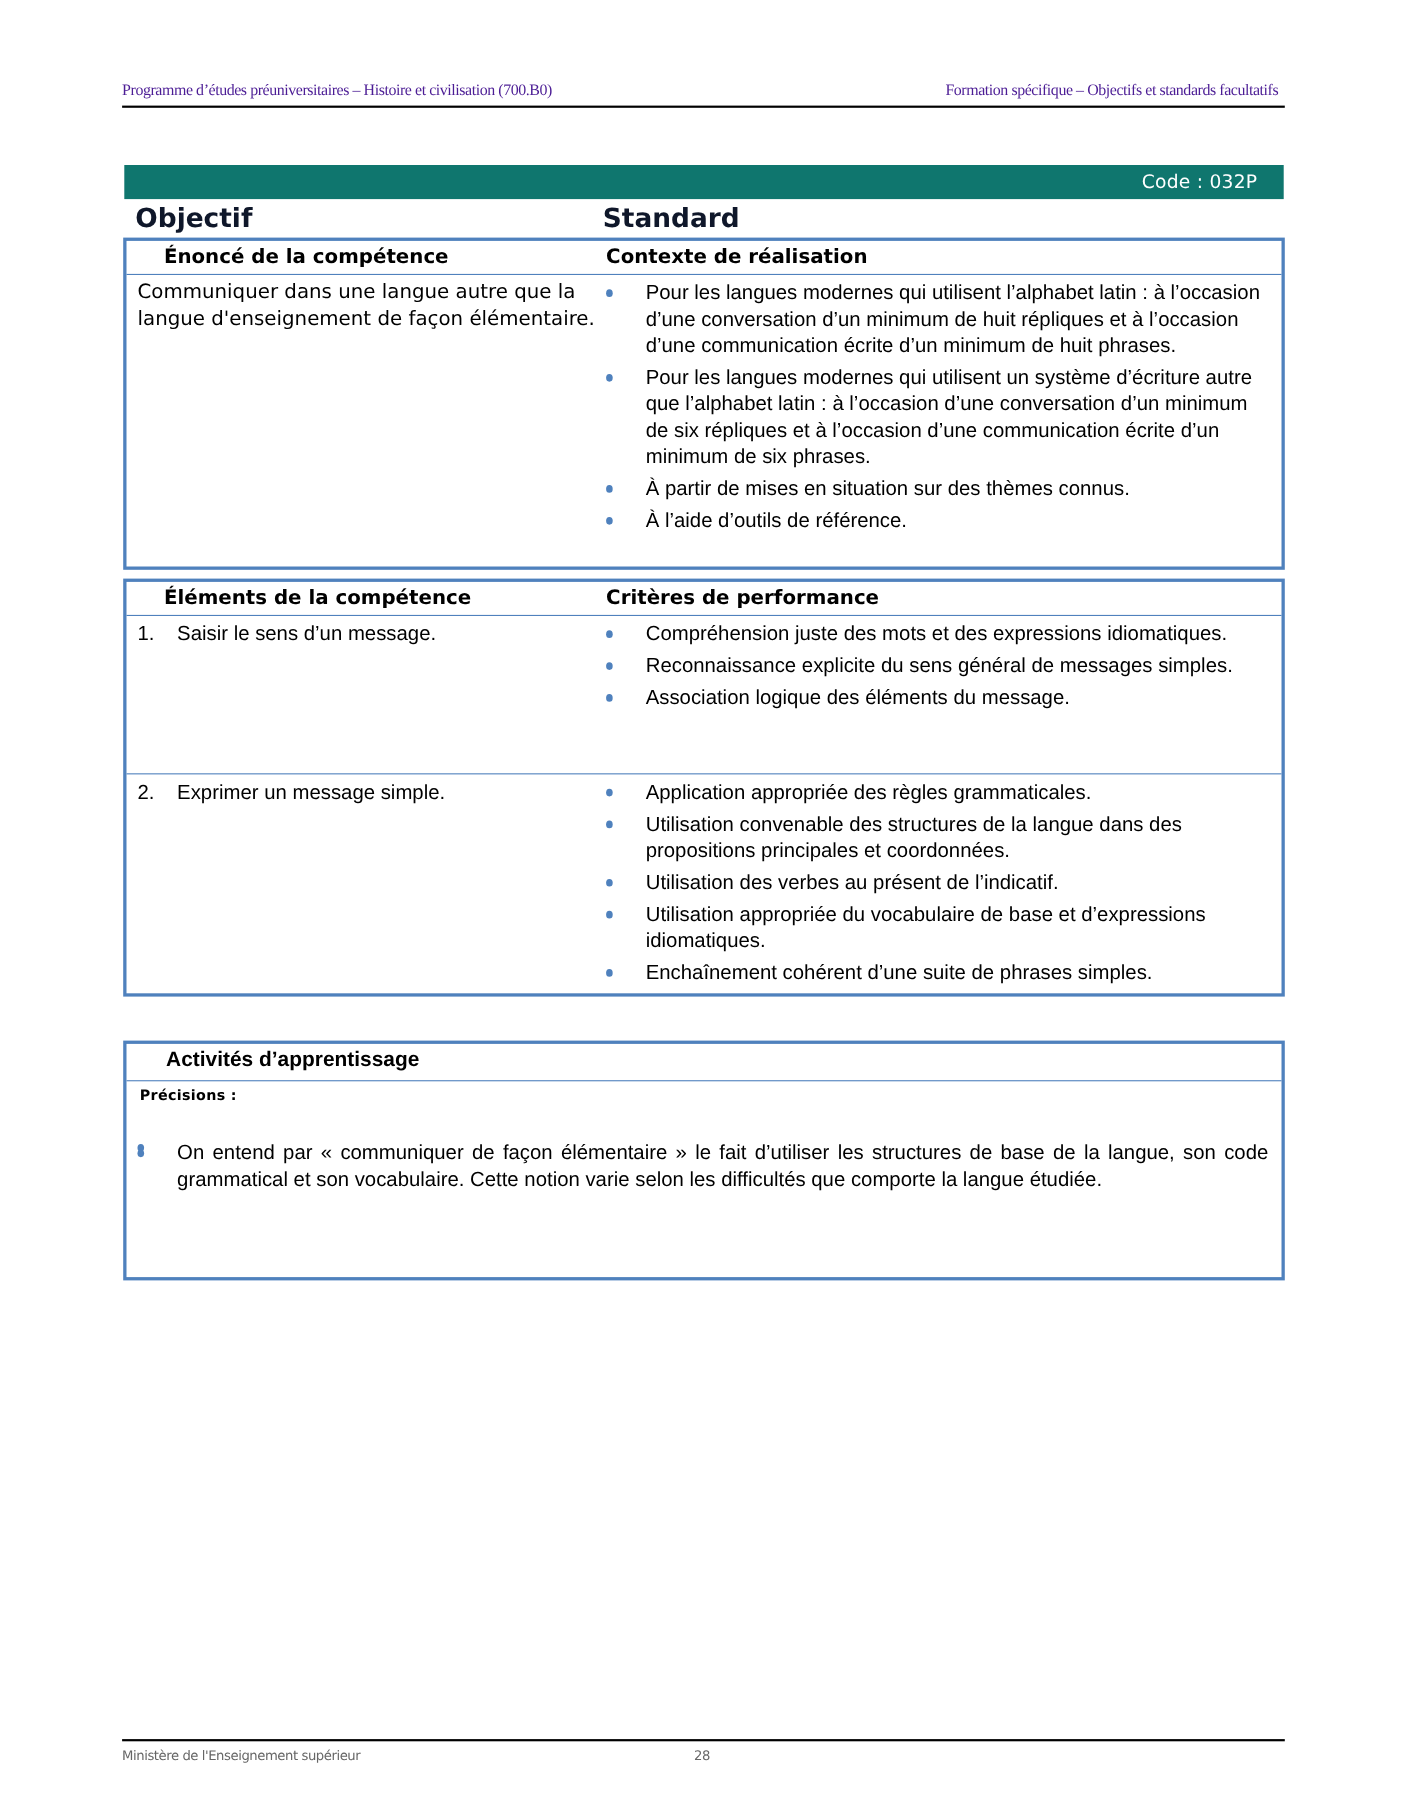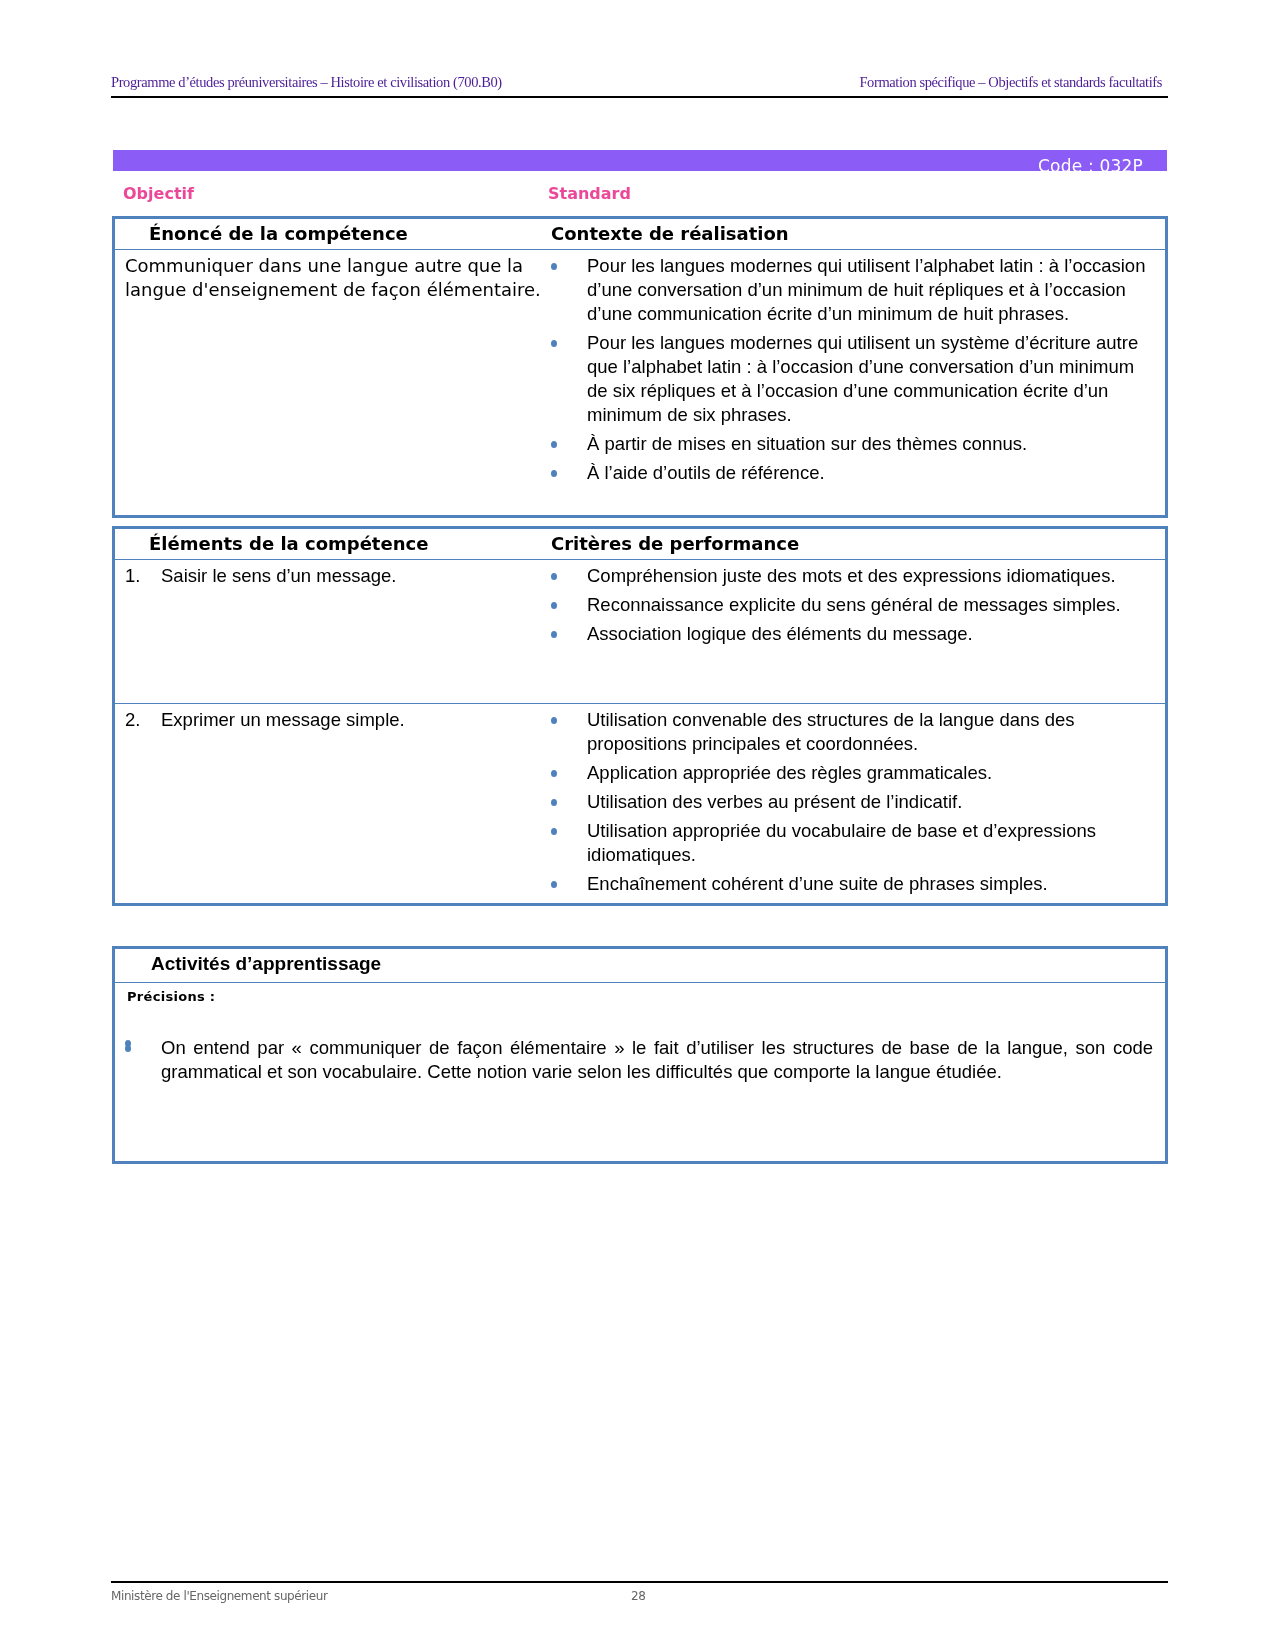--- a/index.html
+++ b/index.html
@@ -1,22 +1,22 @@
 <!DOCTYPE html>
 <html><head>
 <meta charset="utf-8">
 <style>
   html, body { margin: 0; padding: 0; background: #ffffff; }
   body { width: 1275px; height: 1650px; position: relative; font-family: "DejaVu Sans", sans-serif; color: #000; overflow: hidden; }
   .page-header { position: absolute; left: 111px; top: 72px; width: 1057px; height: 24px; border-bottom: 2px solid #000; font-family: Liberation Serif, serif; font-size: 14.5px; color: #4c1d95; letter-spacing: -0.4px; }
   .page-header .left { position: absolute; left: 0; top: 2px; }
   .page-header .right { position: absolute; right: 6px; top: 2px; }
-  .code-bar { position: absolute; left: 113px; top: 150px; width: 1054px; height: 21px; background: #8b5cf6; color: #fff; font-size: 17px; }
+  .code-bar { position: absolute; left: 113px; top: 150px; width: 1054px; height: 31px; background: #0f766e; color: #fff; font-size: 17px; }
   .code-bar span { position: absolute; right: 24px; top: 6px; letter-spacing: 0.2px; }
-  .section-titles { position: absolute; top: 184px; left: 113px; width: 1054px; height: 30px; font-weight: bold; color: #ec4899; font-size: 16px; }
+  .section-titles { position: absolute; top: 184px; left: 113px; width: 1054px; height: 30px; font-weight: bold; color: #0f172a; font-size: 24px; }
   .section-titles .objectif { position: absolute; left: 10px; top: 0; }
   .section-titles .standard { position: absolute; left: 435px; top: 0; }
   .box { position: absolute; left: 112px; width: 1050px; border: 3px solid #4f81bd; border-top-width: 3px; }
   .box .hdr { position: relative; height: 30px; border-bottom: 1.5px solid #4f81bd; font-weight: bold; font-size: 18px; }
   .box .hdr .c1 { position: absolute; left: 10px; top: 4px; margin-left: 24px; }
   .box .hdr .c2 { position: absolute; left: 436px; top: 4px; }
   .row { position: relative; }
   .row + .row { border-top: 1.5px solid #4f81bd; }
   .col-left { position: absolute; left: 10px; top: 4px; width: 420px; font-size: 18px; line-height: 24px; }
   .col-right { margin-left: 436px; padding-top: 4px; padding-bottom: 6px; }
@@ -85,22 +85,22 @@
         <li class="sans"><span class="dot"></span><span>Association logique des éléments du message.</span></li>
       </ul>
     </div>
   </div>
   <div class="row">
     <div class="col-left">
       <div class="num-item sans"><span class="num">2.</span><span>Exprimer un message simple.</span></div>
     </div>
     <div class="col-right">
       <ul class="bl">
+        <li class="sans"><span class="dot"></span><span>Application appropriée des règles grammaticales.</span></li>
         <li class="sans"><span class="dot"></span><span>Utilisation convenable des structures de la langue dans des propositions principales et coordonnées.</span></li>
-        <li class="sans"><span class="dot"></span><span>Application appropriée des règles grammaticales.</span></li>
         <li class="sans"><span class="dot"></span><span>Utilisation des verbes au présent de l’indicatif.</span></li>
         <li class="sans"><span class="dot"></span><span>Utilisation appropriée du vocabulaire de base et d’expressions idiomatiques.</span></li>
         <li class="sans"><span class="dot"></span><span>Enchaînement cohérent d’une suite de phrases simples.</span></li>
       </ul>
     </div>
   </div>
 </div>
 
 <div class="box box3" style="top:946px; height:212px;">
   <div class="hdr" style="height:33px;">

